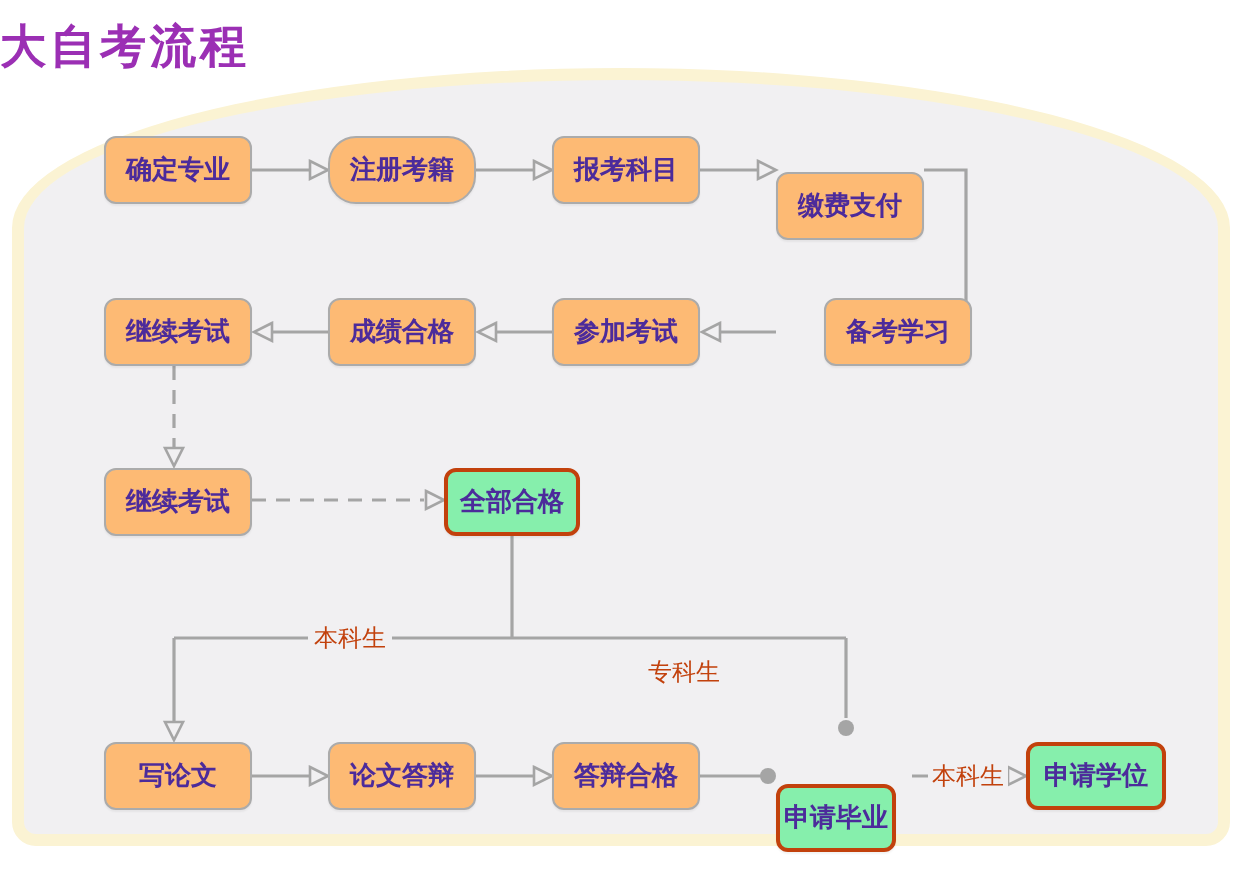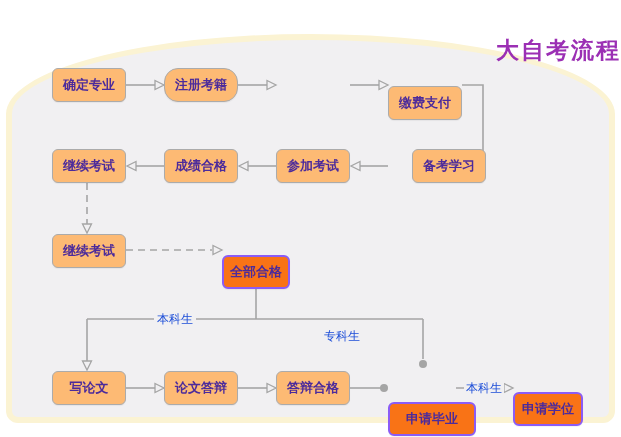--- a/index.html
+++ b/index.html
@@ -8,36 +8,36 @@
     font-family:"Liberation Sans","DejaVu Sans",sans-serif;
   }
   .canvas-blob{
     position:absolute;left:6px;right:6px;top:34px;bottom:14px;
     background:#F1F0F2;
     border:6px solid #FBF3D3;
     border-radius:50% 50% 12px 12px / 80px 80px 12px 12px;
     z-index:0;
   }
   .page-title{
-    position:absolute;top:8px;left:0;right:0;text-align:right;
-    font-size:23px;font-weight:bold;color:#9B2FB4;letter-spacing:2px;z-index:3;margin-top:27px;
+    position:absolute;top:8px;left:0;right:0;text-align:left;
+    font-size:23px;font-weight:bold;color:#9B2FB4;letter-spacing:2px;z-index:3;
   }
   svg.wires{position:absolute;left:0;top:0;z-index:1;}
   .node{
     position:absolute;height:34px;width:74px;box-sizing:border-box;
     background:#fdba74;border:1.5px solid #ABABAB;border-radius:6px;
     display:flex;align-items:center;justify-content:center;
     font-size:13px;font-weight:bold;color:#4C2B9B;z-index:2;
     box-shadow:0 1px 1px rgba(0,0,0,0.05);
   }
   .node.highlight{
-    background:#f97316;border:2px solid #8b5cf6;margin-top:21px;
+    background:#86efac;border:2px solid #c2410c;
   }
   .edge-label{
-    position:absolute;z-index:2;background:#F1F0F2;color:#1d4ed8;
+    position:absolute;z-index:2;background:#F1F0F2;color:#c2410c;
     font-size:12px;line-height:14px;padding:0 3px;transform:translate(-50%,-50%);
     white-space:nowrap;
   }
 </style>
 </head>
 <body>
 
 <div class="stage">
 
   <div class="canvas-blob"></div>
@@ -89,33 +89,34 @@
     </g>
 
     <g fill="#A5A5A5" stroke="none">
       <circle cx="423" cy="364" r="4"></circle>
       <circle cx="384" cy="388" r="4"></circle>
     </g>
   </svg>
 
   <div class="node" style="left:52px;top:68px;">确定专业</div>
   <div class="node" style="left:164px;top:68px;border-radius:14px;">注册考籍</div>
+  <div class="node" style="left:276px;top:68px;">报考科目</div>
   <div class="node" style="left:388px;top:68px;margin-top:18px;">缴费支付</div>
 
   <div class="node" style="left:412px;top:149px;">备考学习</div>
   <div class="node" style="left:276px;top:149px;">参加考试</div>
   <div class="node" style="left:164px;top:149px;">成绩合格</div>
   <div class="node" style="left:52px;top:149px;">继续考试</div>
 
   <div class="node" style="left:52px;top:234px;">继续考试</div>
   <div class="node highlight" style="left:222px;top:234px;width:68px;">全部合格</div>
 
   <div class="edge-label" style="left:175px;top:319px;">本科生</div>
   <div class="edge-label" style="left:342px;top:319px;margin-top:17px;">专科生</div>
 
   <div class="node" style="left:52px;top:371px;">写论文</div>
   <div class="node" style="left:164px;top:371px;">论文答辩</div>
   <div class="node" style="left:276px;top:371px;">答辩合格</div>
-  <div class="node highlight" style="left:388px;top:381px;width:88px;">申请毕业</div>
+  <div class="node highlight" style="left:388px;top:392px;width:60px;">申请毕业</div>
   <div class="edge-label" style="left:484px;top:388px;padding:0 2px;">本科生</div>
   <div class="node highlight" style="left:513px;top:371px;width:70px;">申请学位</div>
 
 </div>
 
 </body></html>

